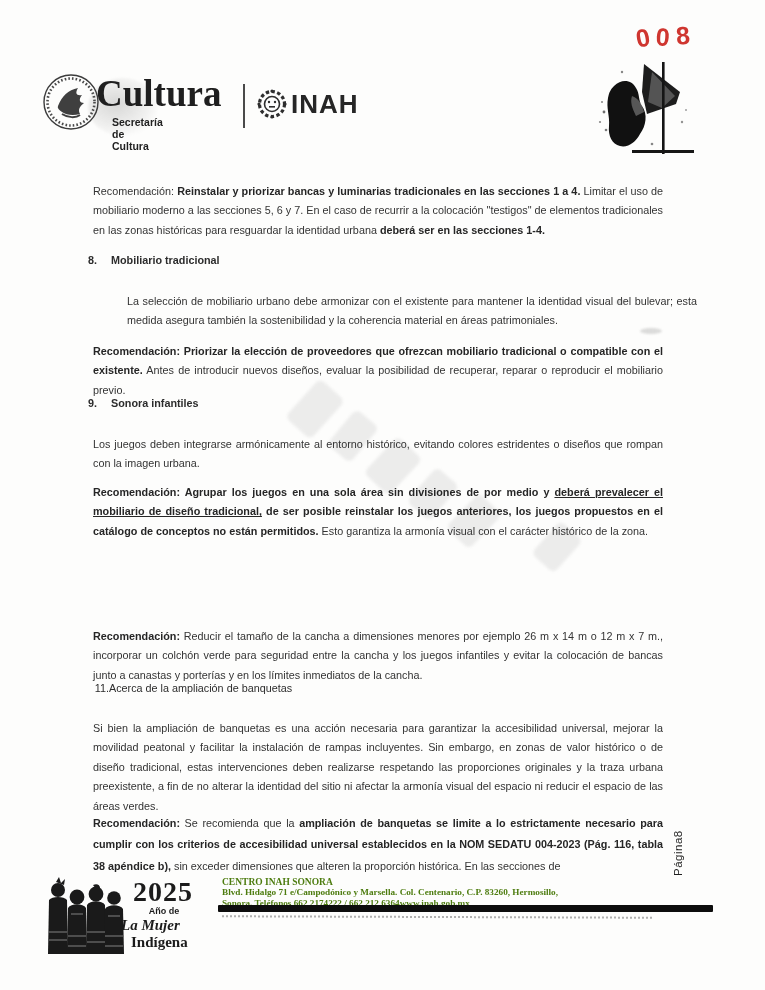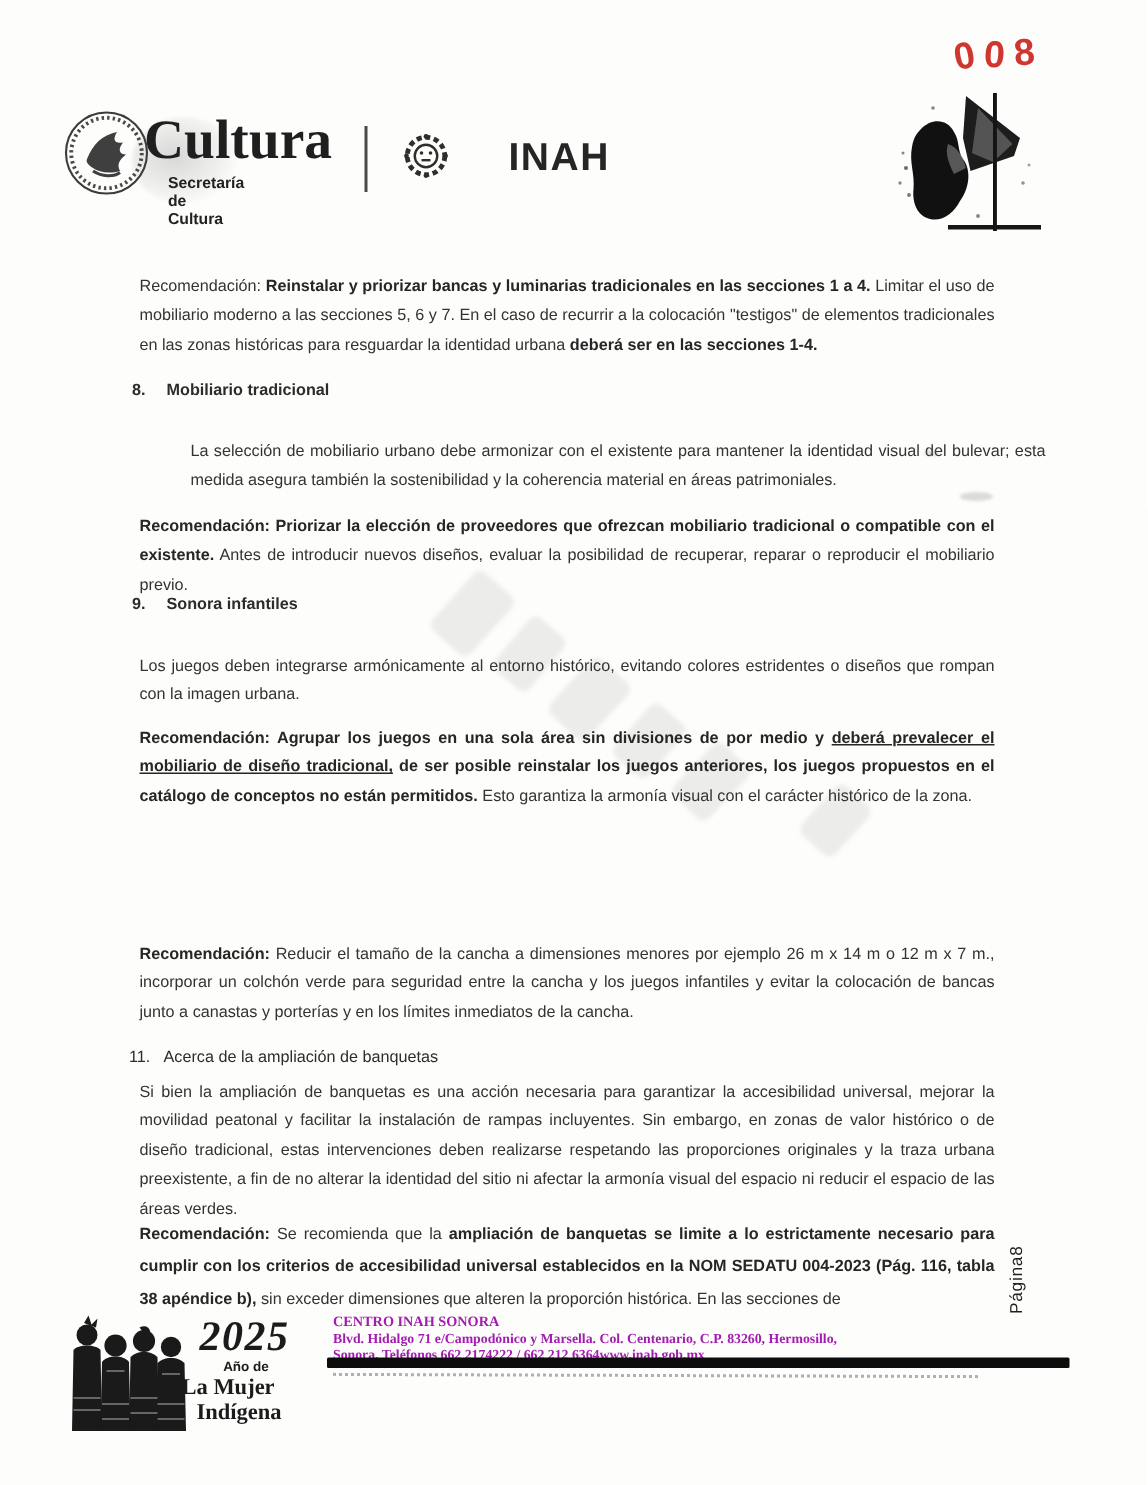--- a/index.html
+++ b/index.html
@@ -11,21 +11,21 @@
   #header{position:absolute;left:40px;top:70px;height:70px;}
   #seal{position:absolute;left:2px;top:2px;}
   #cultura-word{
     position:absolute;left:56px;top:2px;font-family:"Liberation Serif",serif;
     font-weight:bold;font-size:37px;color:#1f1f1f;letter-spacing:0px;
   }
   #cultura-sub{
     position:absolute;left:72px;top:46px;font-size:10.5px;font-weight:bold;color:#222;
   }
   #logo-divider{position:absolute;left:203px;top:14px;width:2px;height:44px;background:#4a4a4a;}
-  #inah-block{position:absolute;left:228px;top:18px;display:flex;align-items:center;gap:36px;}
+  #inah-block{position:absolute;left:216px;top:18px;display:flex;align-items:center;}
   #inah-word{font-size:26px;font-weight:bold;color:#262626;letter-spacing:1px;margin-left:3px;}
   .hdr-texture{
     position:absolute;left:48px;top:8px;width:70px;height:58px;border-radius:50%;
     background:radial-gradient(ellipse at 40% 45%, rgba(120,120,120,.28), rgba(160,160,160,.12) 55%, transparent 75%);
     filter:blur(1px);
   }
   
   #hand-number{
     position:absolute;left:636px;top:22px;color:#cf3630;font-size:25px;
     letter-spacing:6px;font-weight:bold;transform:rotate(-3deg);
@@ -51,36 +51,36 @@
   #p1{top:171px;}
   #h8{top:251px;left:88px;}
   #p8a{top:281px;margin-left:34px;}
   #p8rec{top:331px;}
   #h9{top:394px;left:88px;}
   #p9a{top:424px;}
   #p9rec{top:472px;}
   #h10{top:551px;left:86px;}
   #p10a{top:570px;}
   #p10rec{top:616px;}
-  #h11{top:696px;left:86px;}
+  #h11{top:679px;left:86px;text-align:right;}
   #p11a{top:708px;}
   #p11rec{top:802px;line-height:21.5px;}
   
   #side-page{
     position:absolute;left:672px;top:876px;width:78px;font-size:11.5px;color:#1f1f1f;
     transform:rotate(-90deg);transform-origin:0 0;letter-spacing:.5px;
   }
   
   #women-logo{position:absolute;left:46px;top:876px;}
   #year-block{position:absolute;left:133px;top:876px;width:90px;color:#1b1b1b;}
-  #year-main{font-family:"Liberation Serif",serif;font-weight:bold;font-size:28px;letter-spacing:1px;font-style:italic;}
+  #year-main{font-family:"Liberation Serif",serif;font-weight:bold;font-size:28px;letter-spacing:1px;}
   #year-line1{font-size:9px;font-weight:bold;text-align:center;width:62px;margin-top:-2px;}
-  #year-line2{font-family:"Liberation Serif",serif;font-weight:bold;font-size:15px;margin-left:-12px;margin-top:1px;}
+  #year-line2{font-family:"Liberation Serif",serif;font-weight:bold;font-size:15px;margin-left:-12px;margin-top:1px;font-style:italic;}
   #year-line3{font-family:"Liberation Serif",serif;font-weight:bold;font-size:15px;margin-left:-2px;}
-  #inah-footer{position:absolute;left:222px;top:877px;width:470px;font-family:"Liberation Serif",serif;color:#a21caf;}
+  #inah-footer{position:absolute;left:222px;top:877px;width:470px;font-family:"Liberation Serif",serif;color:#4d7c0f;}
   #centro-name{font-weight:bold;font-size:9.5px;}
   .addr{font-size:9.2px;font-weight:bold;line-height:11px;}
   .addr.underlined{text-decoration:underline;}
   #redact-bar{position:absolute;left:218px;top:905px;width:495px;height:7px;background:#0d0d0d;border-radius:1px;}
   #squiggle{position:absolute;left:222px;top:916px;width:430px;border-top:2px dotted rgba(100,100,100,.5);transform:rotate(.2deg);}
   
   .smudge{position:absolute;background:rgba(120,120,120,.25);border-radius:50%;filter:blur(1px);}
 </style>
 </head>
 <body>

